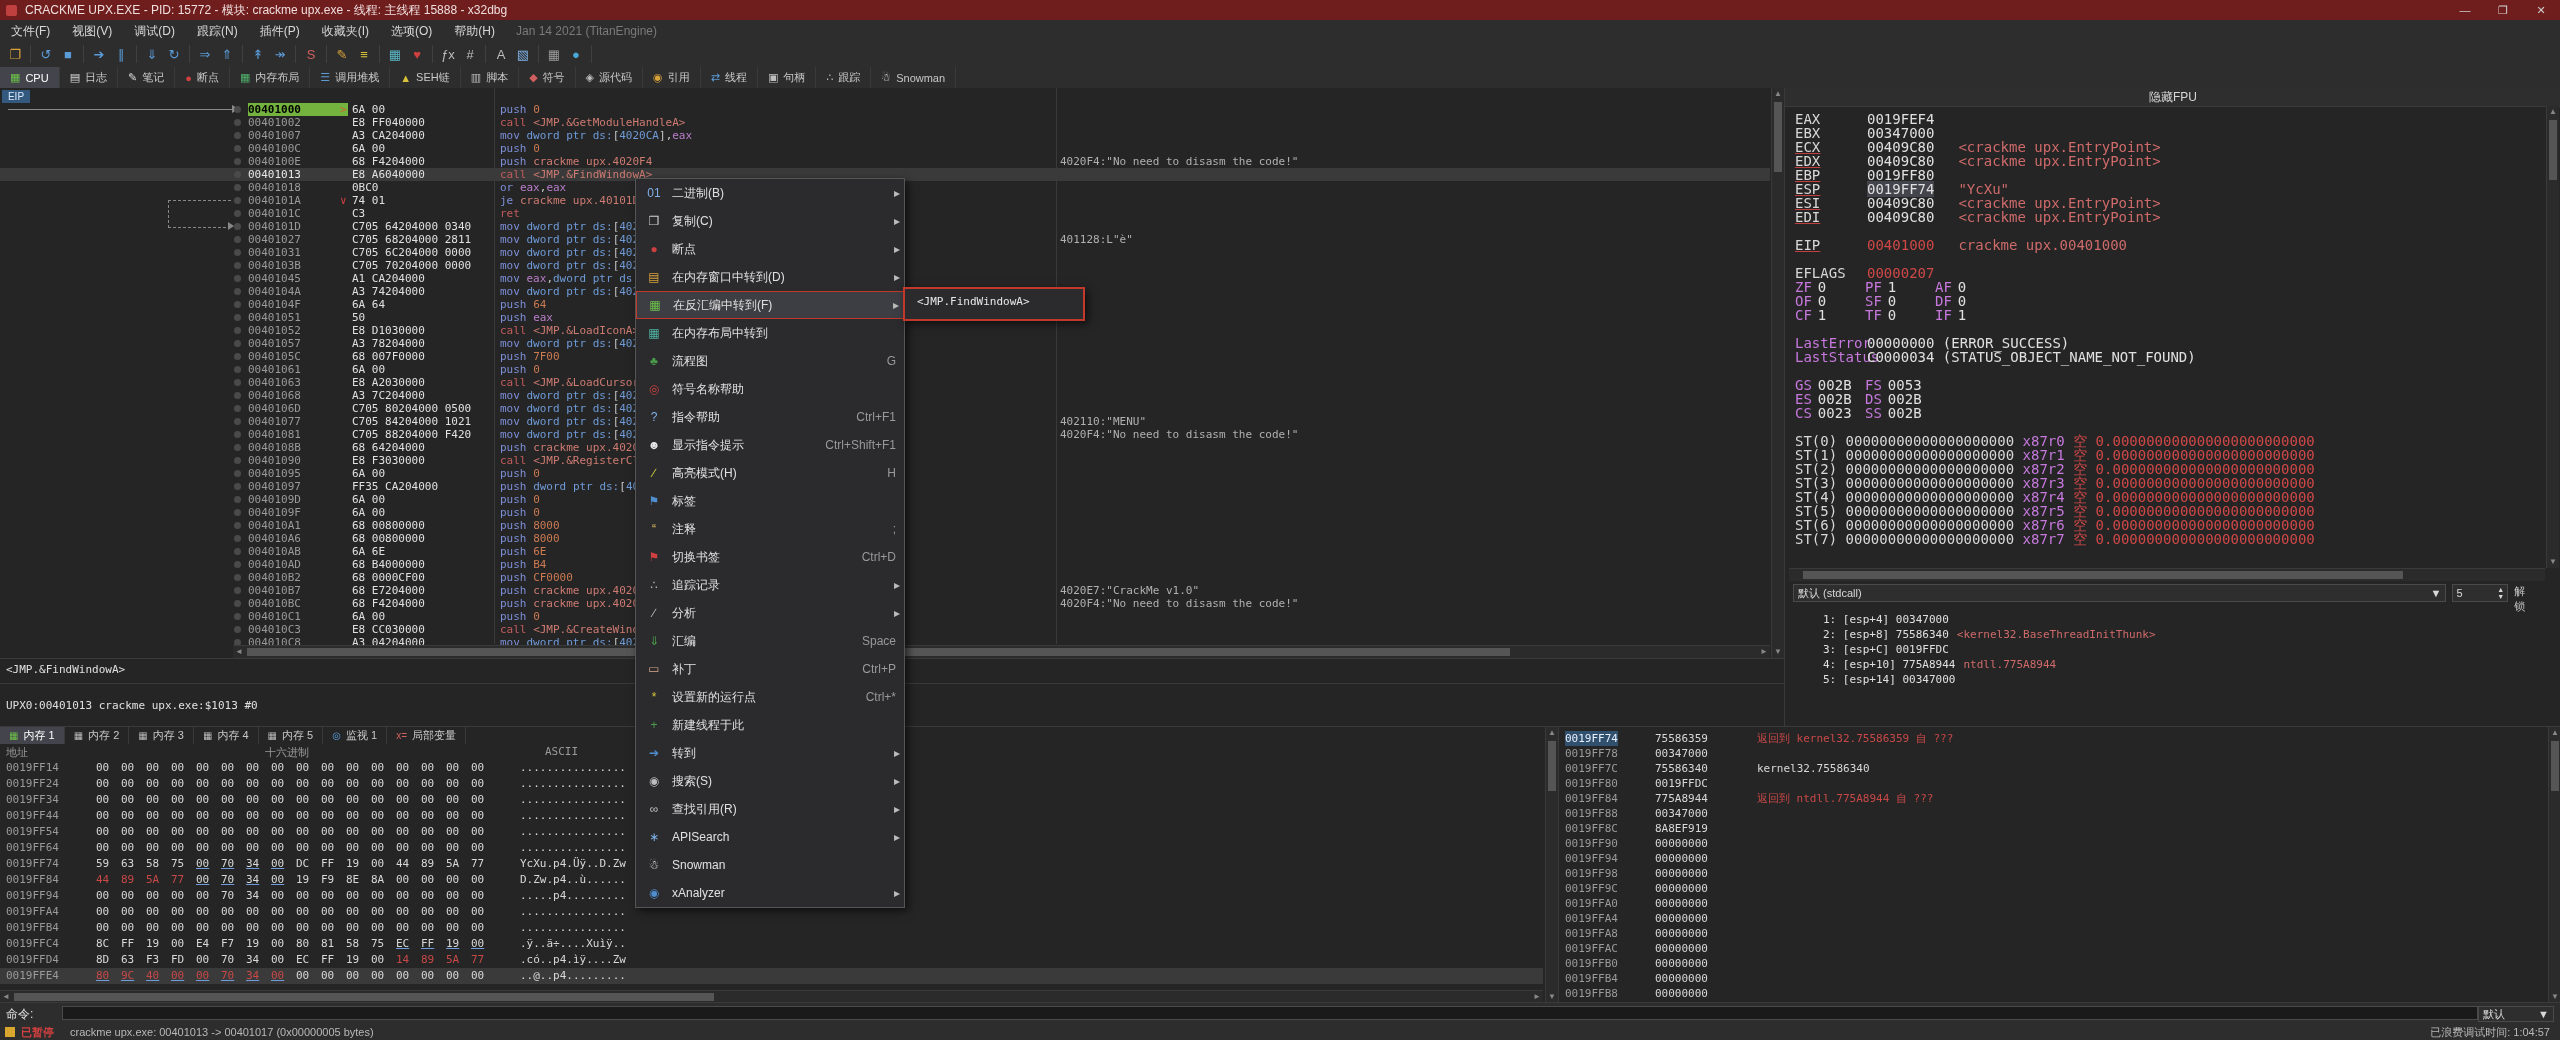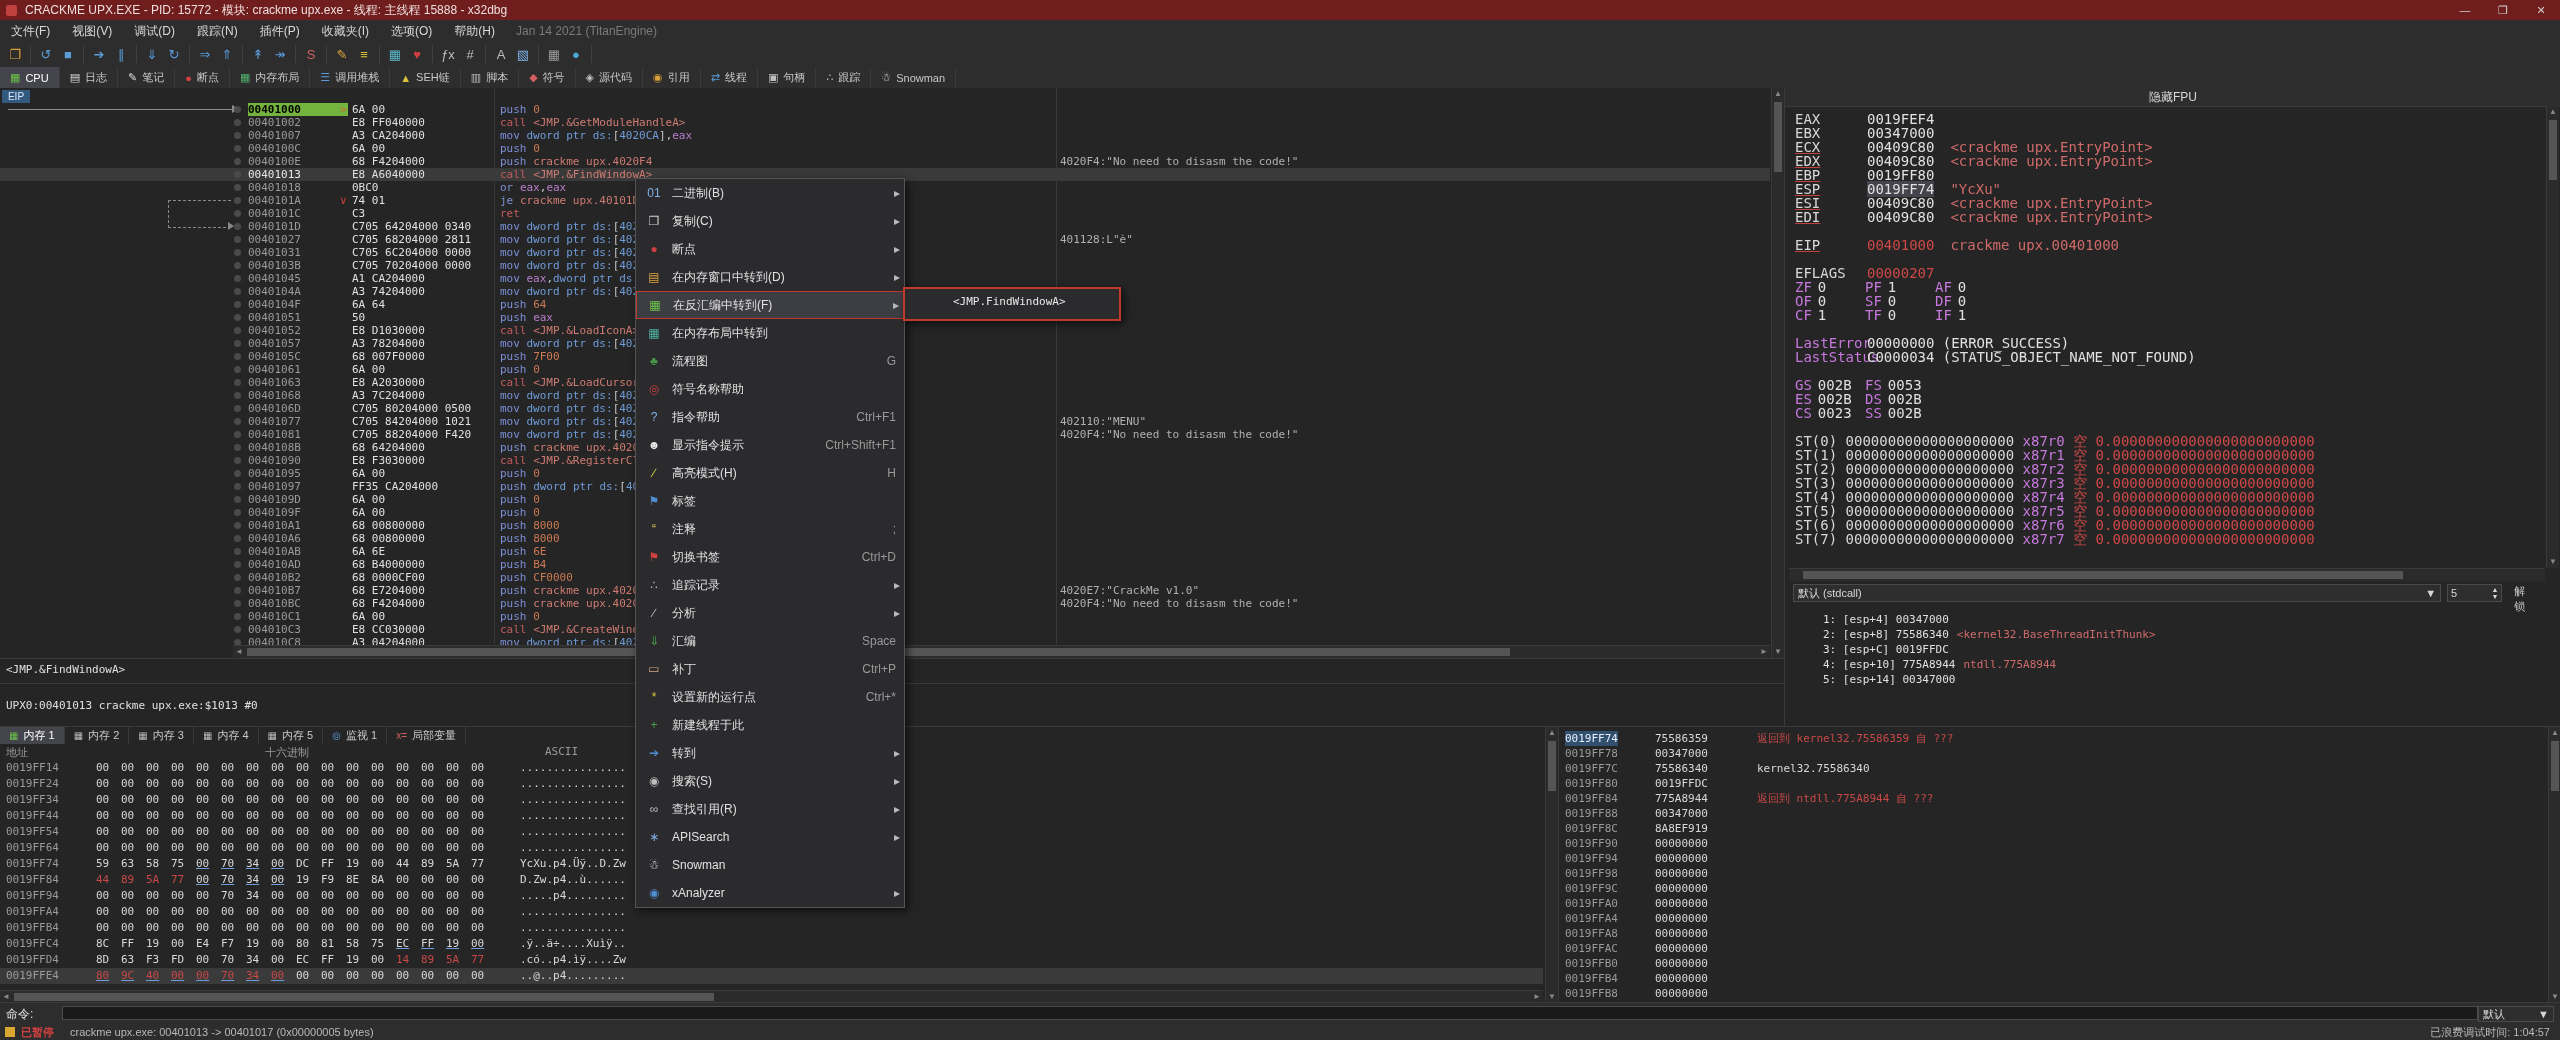--- a/index.html
+++ b/index.html
@@ -67,30 +67,30 @@
   #registers{position:absolute;left:1784px;top:88px;width:776px;height:638px;background:#252525;
              border-left:1px solid #3a3a3a;overflow:hidden;}
   #fpuheader{position:absolute;left:0;top:0;width:100%;height:18px;background:#2e2e2e;text-align:center;
              font-size:12px;line-height:18px;color:#d8d8d8;border-bottom:1px solid #3a3a3a;}
   #reglines{position:absolute;left:10px;top:24px;right:16px;font-size:14px;}
   .rline{height:14px;line-height:14px;white-space:pre;}
   .rname{display:inline-block;width:72px;color:#d8d8d8;}
   .rname.u{text-decoration:underline;text-decoration-color:#c04040;}
   .rname.mag{color:#c678dd;}
   .rval{color:#e0e0e0;} .rval.red{color:#d04848;} .rval.sel{background:#44444c;}
-  .rannot{color:#cf6a6a;margin-left:16px;} 
+  .rannot{color:#cf6a6a;margin-left:24px;} 
   .fpair{display:inline-block;width:70px;}
   .flab{color:#c678dd;} .fval{color:#e0e0e0;margin-left:6px;}
   .stz{color:#d8d8d8;} .stx{color:#c678dd;} .stt{color:#d04848;} .stv{color:#d04848;}
   #convrow{position:absolute;left:8px;top:496px;right:25px;height:18px;font-size:11px;display:flex;align-items:flex-start;}
   #convbox{width:648px;height:16px;background:#2e2e2e;border:1px solid #4a4a4a;display:flex;align-items:center;
            padding:0 4px;justify-content:space-between;}
   #depthbox{width:48px;height:16px;background:#2e2e2e;border:1px solid #4a4a4a;margin-left:6px;display:flex;
             align-items:center;justify-content:space-between;padding:0 3px;}
-  #unlockbtn{margin-left:12px;color:#c8c8c8;}
+  #unlockbtn{margin-left:6px;color:#c8c8c8;}
   #argrows{position:absolute;left:10px;top:524px;right:16px;font-size:11px;margin-left:28px;}
   .argrow{height:15px;line-height:15px;color:#e0e0e0;white-space:pre;}
   .argrow .rannot{margin-left:8px;}
   
   #dump{position:absolute;left:0;top:726px;width:1558px;height:276px;background:#252525;border-top:1px solid #3a3a3a;overflow:hidden;}
   #dumptabs{position:absolute;left:0;top:0;height:17px;display:flex;font-size:11px;}
   .dtab{display:flex;align-items:center;padding:0 9px;border-right:1px solid #3a3a3a;color:#c8c8c8;height:17px;}
   .dtab .tg{margin-right:5px;font-size:10px;}
   .dtab.active{background:#44444c;color:#fff;}
   #dumphead{position:absolute;left:0;top:18px;height:14px;width:100%;font-size:11px;color:#9a9a9a;}
@@ -115,21 +115,21 @@
   .scom.red{color:#c84848;} .scom.white{color:#d8d8d8;}
   
   #ctxmenu{position:absolute;left:635px;top:178px;width:268px;background:#2b2b2e;border:1px solid #555;
            box-shadow:3px 3px 8px rgba(0,0,0,.6);z-index:10;font-size:12px;}
   .cmi{display:flex;align-items:center;height:28px;padding:0 4px 0 8px;color:#e0e0e0;}
   .cmi .mi{width:20px;text-align:center;margin-right:8px;font-size:12px;}
   .cmi .sc{margin-left:auto;color:#999;padding-right:4px;}
   .cmi .ar{width:10px;color:#bbb;margin-left:auto;text-align:right;}
   .cmi.hl{border:1px solid #c0392b;background:#3d3d44;height:26px;}
   #submenu{position:absolute;left:903px;top:287px;width:178px;height:30px;background:#2b2b2e;
-           border:2px solid #c0392b;box-shadow:3px 3px 8px rgba(0,0,0,.6);z-index:11;padding-left:36px;}
+           border:2px solid #c0392b;box-shadow:3px 3px 8px rgba(0,0,0,.6);z-index:11;}
   #submenuitem{font-size:11px;color:#e8e8e8;line-height:26px;padding-left:12px;}
   
   #statusbar{position:absolute;left:0;top:1002px;width:2560px;height:38px;background:#2d2d2d;border-top:1px solid #3a3a3a;}
   #cmdlabel{position:absolute;left:6px;top:3px;font-size:12px;color:#e0e0e0;}
   #cmdinput{position:absolute;left:62px;top:3px;width:2408px;height:12px;background:#1a1a1a;
             border:1px solid #4a4a4a;color:#ddd;font-size:11px;padding:0 3px;}
   #profilebox{position:absolute;right:6px;top:3px;width:66px;height:14px;background:#2e2e2e;border:1px solid #4a4a4a;
               font-size:11px;display:flex;align-items:center;justify-content:space-between;padding:0 4px;color:#d8d8d8;}
   #statusline{position:absolute;left:0;top:20px;width:100%;height:18px;display:flex;align-items:center;font-size:11px;}
   #statebadge{width:10px;height:10px;background:#d9a62e;margin:0 6px 0 5px;}

